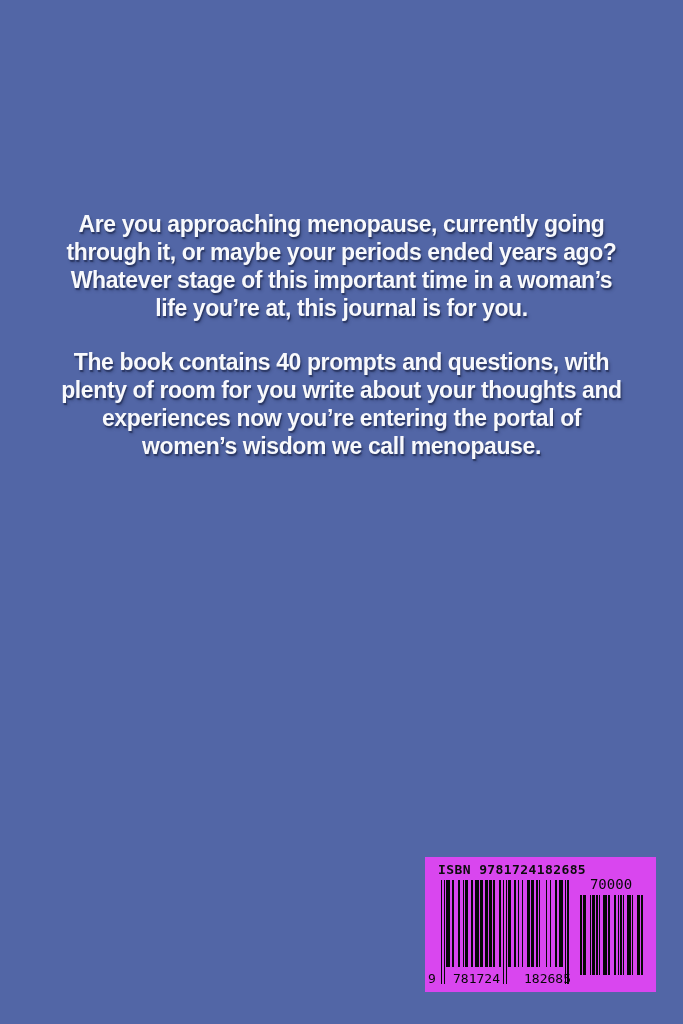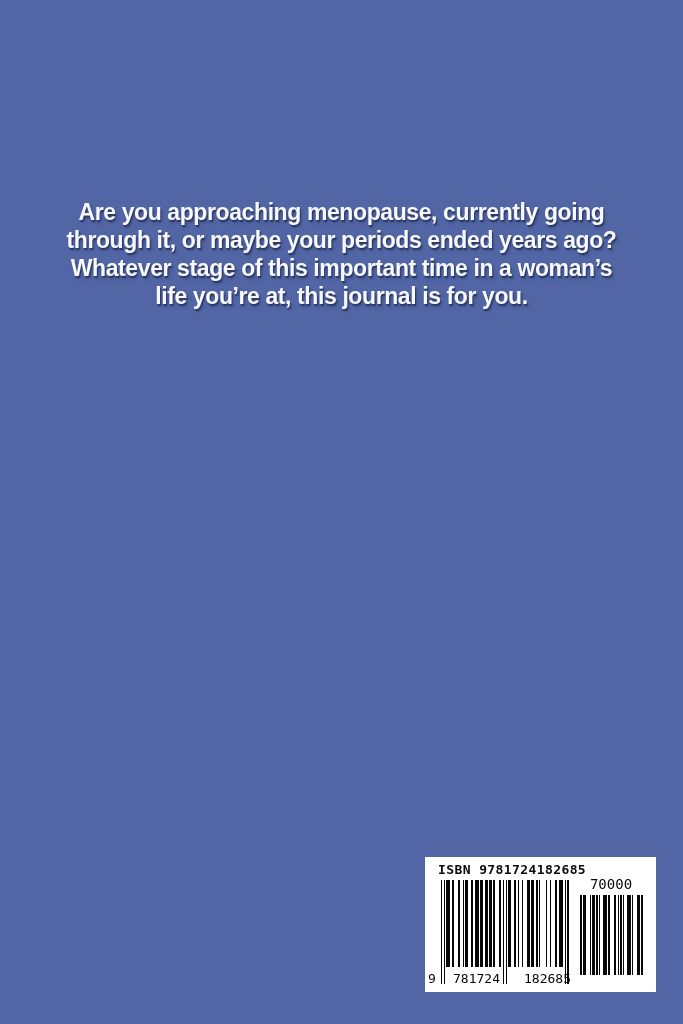--- a/index.html
+++ b/index.html
@@ -15,30 +15,30 @@
     position:absolute;
     top:198px;left:0;right:0;
     text-align:center;
     color:#f8f9fc;
     font-weight:bold;
     font-size:23px;
     line-height:28px;
     letter-spacing:-0.4px;
   }
   .blurb p{
-    margin:0 0 26px 0;
+    margin:12px 0 26px 0;
     white-space:pre;
     text-shadow:1px 2px 1px rgba(36,48,88,0.78), 2px 3px 3px rgba(36,48,88,0.35);
   }
   
   .barcode-box{
     position:absolute;
     left:425px;top:857px;
     width:231px;height:135px;
-    background:#ffffff;
+    background:#d946ef;
     color:#0c0c0c;
   }
   .isbn-line{
     position:absolute;
     top:5px;left:13px;
     font-family:"DejaVu Sans Mono",monospace;
     font-weight:bold;
     font-size:13px;
     letter-spacing:0.4px;
     white-space:nowrap;
@@ -91,20 +91,24 @@
 </head>
 <body>
 
 <div class="cover" style="background: rgb(82, 102, 166);">
 
   <section class="blurb" style="color: rgb(248, 249, 252);">
     <p>Are you approaching menopause, currently going
 through it, or maybe your periods ended years ago?
 Whatever stage of this important time in a woman’s
 life you’re at, this journal is for you.</p>
+    <p>The book contains 40 prompts and questions, with
+plenty of room for you write about your thoughts and
+experiences now you’re entering the portal of
+women’s wisdom we call menopause.</p>
   </section>
 
   <div class="barcode-box">
     <div class="isbn-line">ISBN 9781724182685</div>
 
     <div class="main-code">
       <div class="bars" id="ean13-bars">
           <i class="b tall"></i>
           <i class="tall"></i>
           <i class="b tall"></i>

